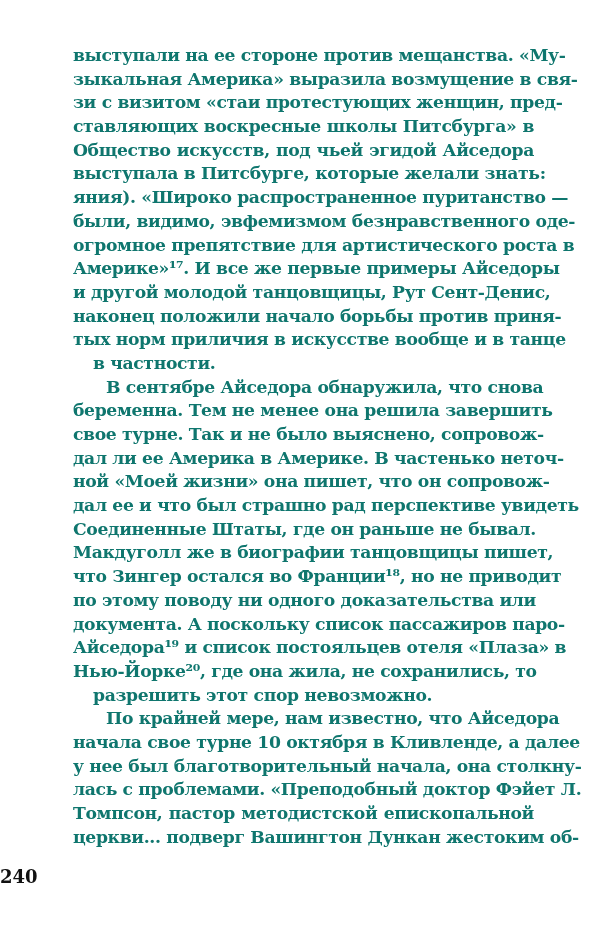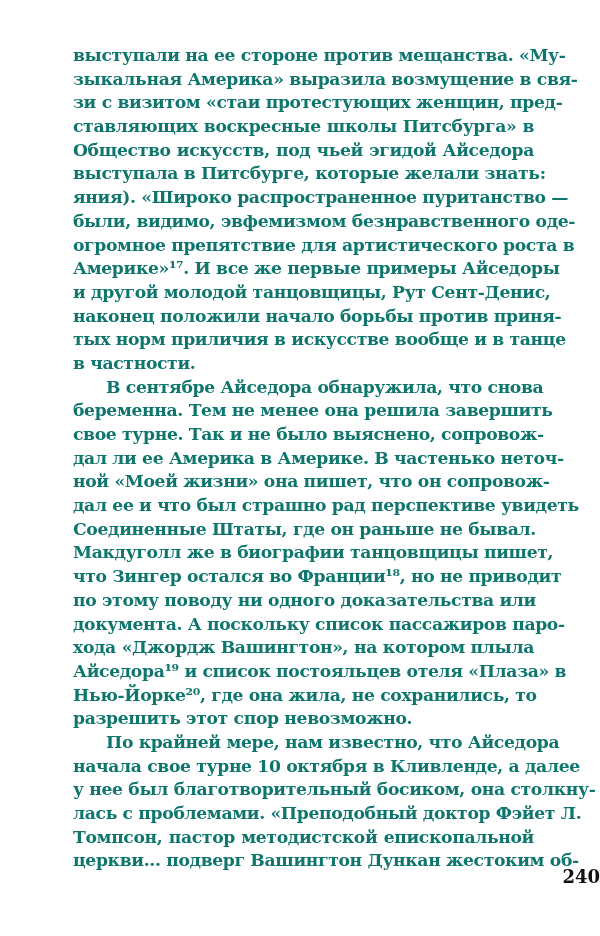--- a/index.html
+++ b/index.html
@@ -10,25 +10,25 @@
       font-size: 17.2px;
       font-weight: bold;
       color: #0f766e;
       height: 23.7px;
       line-height: 23.7px;
       white-space: nowrap;
       text-align: justify;
       text-align-last: justify;
       letter-spacing: -0.35px;
     }
-    .line.last { text-align-last: left; }
+    .line.last { text-align-last: left; margin-left: 20px; }
     .line.indent { padding-left: 33px; }
     .pagenum {
       position: absolute; left: 0; width: 600px; top: 866px;
-      text-align: right;
+      text-align: left;
       font-family: "DejaVu Serif", "Liberation Serif", serif;
       font-weight: bold; font-size: 18px; color: #111;
     }
   </style>
 </head>
 <body>
 
 <div class="page">
   <div>
     <div class="line">выступали на ее стороне против мещанства. «Му-</div>
@@ -51,28 +51,27 @@
     <div class="line">беременна. Тем не менее она решила завершить</div>
     <div class="line">свое турне. Так и не было выяснено, сопровож-</div>
     <div class="line">дал ли ее Америка в Америке. В частенько неточ-</div>
     <div class="line">ной «Моей жизни» она пишет, что он сопровож-</div>
     <div class="line">дал ее и что был страшно рад перспективе увидеть</div>
     <div class="line">Соединенные Штаты, где он раньше не бывал.</div>
     <div class="line">Макдуголл же в биографии танцовщицы пишет,</div>
     <div class="line">что Зингер остался во Франции¹⁸, но не приводит</div>
     <div class="line">по этому поводу ни одного доказательства или</div>
     <div class="line">документа. А поскольку список пассажиров паро-</div>
-    <div class="line">хода «Джордж Вашингтон», на котором плыла</div>
     <div class="line">Айседора¹⁹ и список постояльцев отеля «Плаза» в</div>
     <div class="line">Нью-Йорке²⁰, где она жила, не сохранились, то</div>
     <div class="line last">разрешить этот спор невозможно.</div>
   </div>
   <div>
     <div class="line indent">По крайней мере, нам известно, что Айседора</div>
     <div class="line">начала свое турне 10 октября в Кливленде, а далее</div>
-    <div class="line">у нее был благотворительный босиком, она столкну-</div>
+    <div class="line">у нее был благотворительный начала, она столкну-</div>
     <div class="line">лась с проблемами. «Преподобный доктор Фэйет Л.</div>
     <div class="line">Томпсон, пастор методистской епископальной</div>
     <div class="line">церкви... подверг Вашингтон Дункан жестоким об-</div>
   </div>
 </div>
 
 <div class="pagenum">240</div>
 
 </body></html>

